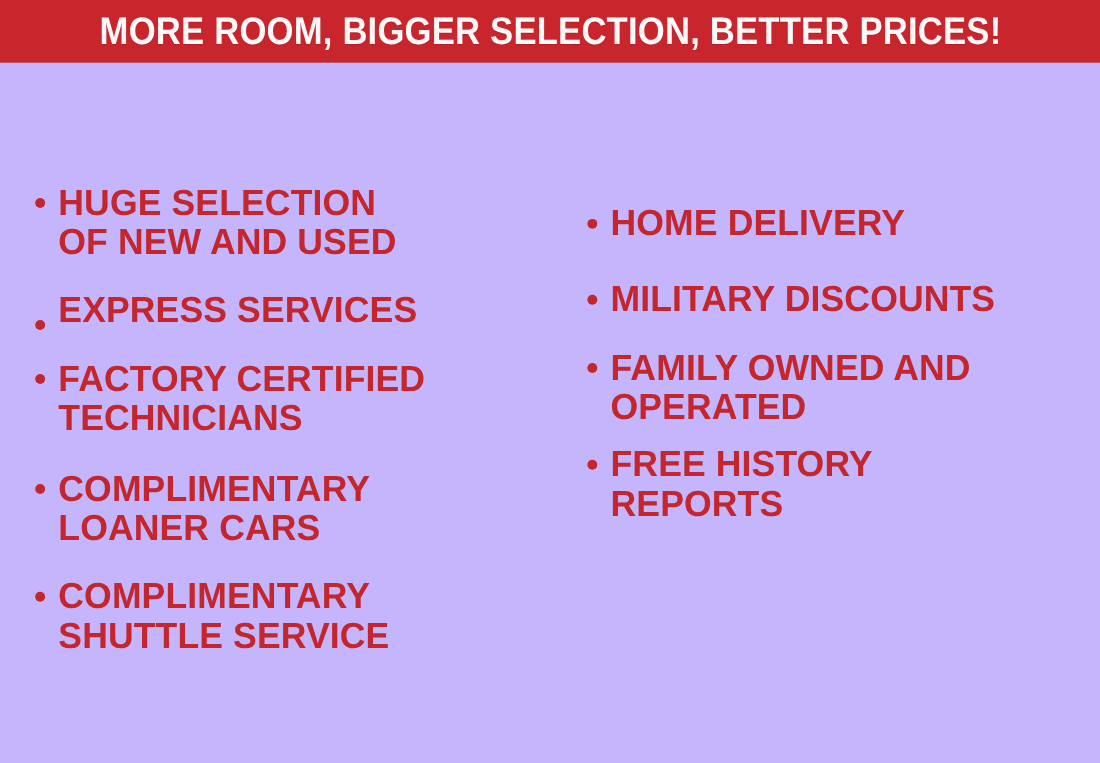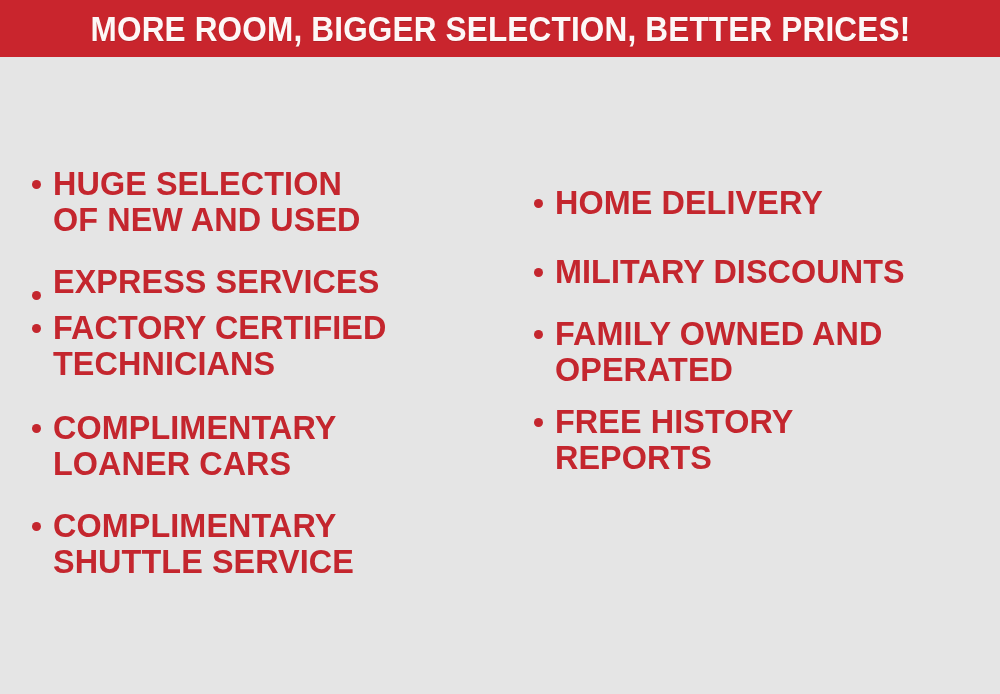--- a/index.html
+++ b/index.html
@@ -12,21 +12,21 @@
     height: 694px;
     font-family: "Liberation Sans", sans-serif;
     overflow: hidden;
     position: relative;
   }
 
   #poster {
     position: relative;
     width: 1000px;
     height: 694px;
-    background: #e5e5e5;
+    background: #c4b5fd;
     overflow: hidden;
   }
 
   
   .banner {
     position: absolute;
     left: 0;
     top: 0;
     width: 1000px;
     height: 57px;
@@ -112,21 +112,21 @@
   .item-text {
     display: block;
     white-space: pre-line;
     transform: scaleX(0.98);
     transform-origin: left center;
   }
 
   
   .l0 { margin-top: 8px; }
   .l1 { margin-top: 26px; align-items: flex-end; }
-  .l2 { margin-top: 10px; }
+  .l2 { margin-top: 26px; }
   .l3 { margin-top: 28px; }
   .l4 { margin-top: 26px; }
 
   
   .r0 { margin-top: 8px; }
   .r1 { margin-top: 27px; }
   .r2 { margin-top: 27px; }
   .r3 { margin-top: 33px; }
   .r4 { margin-top: 26px; }
   .r5 { margin-top: 16px; }

